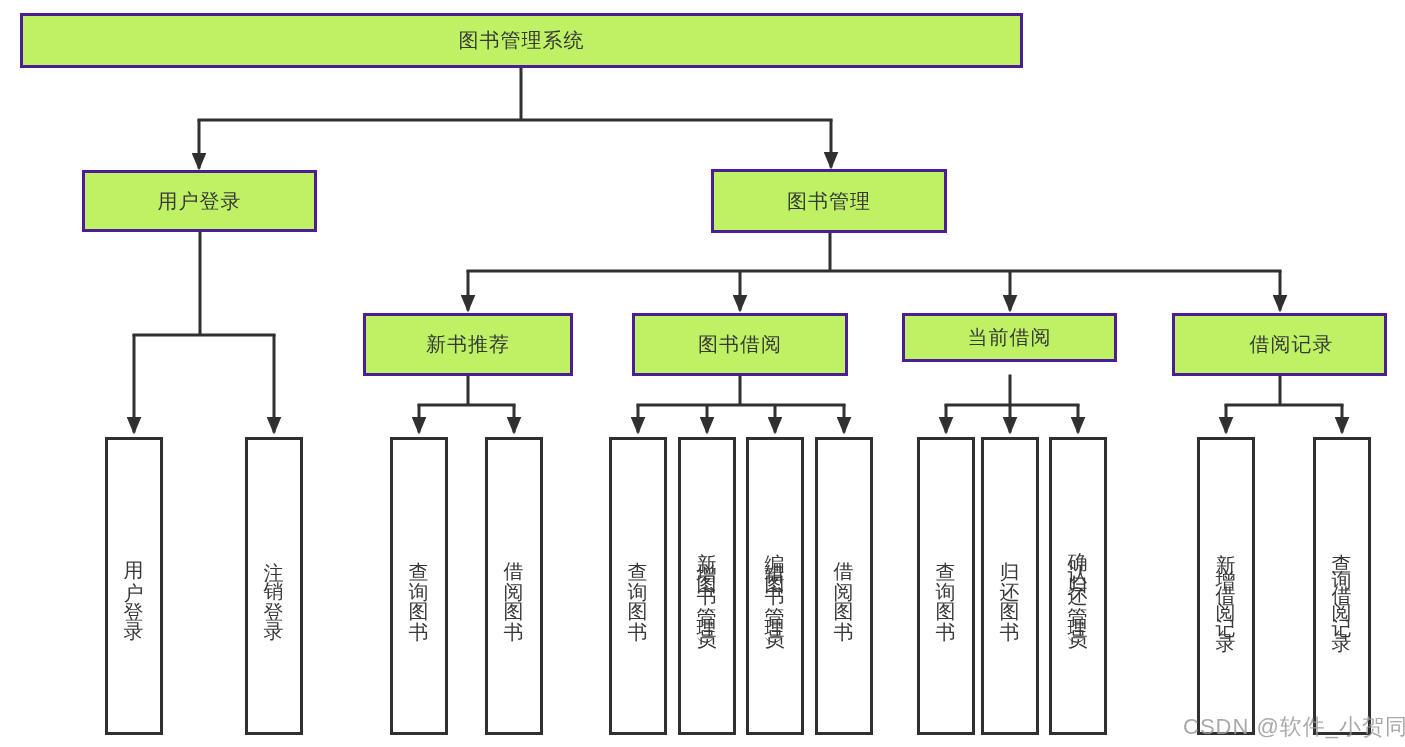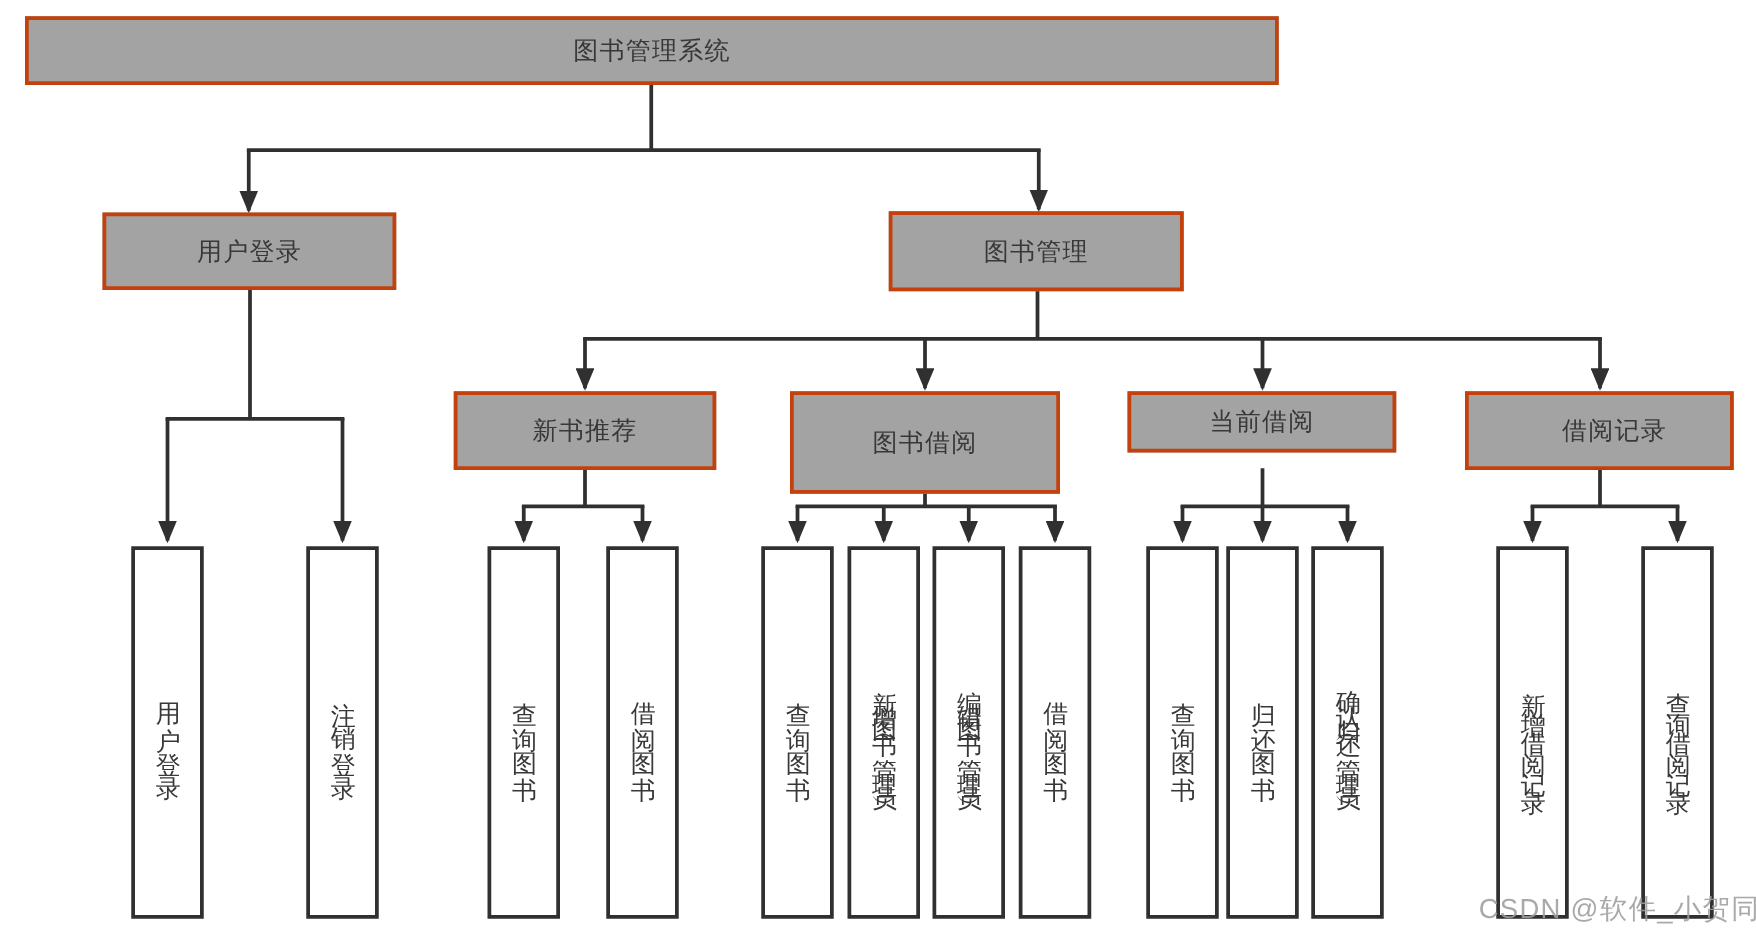--- a/index.html
+++ b/index.html
@@ -3,21 +3,21 @@
 <meta charset="utf-8">
 <style>
   html,body{margin:0;padding:0;background:#fff;}
   .stage{
     position:relative;width:1405px;height:747px;background:#ffffff;
     font-family:"Liberation Sans","DejaVu Sans",sans-serif;overflow:hidden;
   }
   .connectors{position:absolute;left:0;top:0;z-index:1;pointer-events:none;}
   .hnode{
     position:absolute;box-sizing:border-box;z-index:2;
-    border:3px solid #c2410c;background:#a3a3a3;
+    border:3px solid #4c1d95;background:#bef264;
     display:flex;align-items:center;justify-content:center;
     font-size:20px;color:#383838;letter-spacing:1px;white-space:nowrap;
   }
   .vnode{
     position:absolute;box-sizing:border-box;z-index:2;
     width:58px;height:298px;top:437px;
     border:3px solid #303030;background:#ffffff;
     writing-mode:vertical-rl;text-orientation:mixed;
     text-align:center;line-height:52px;
     font-size:20px;color:#383838;
@@ -78,21 +78,21 @@
       <path d="M1342 406 V431" marker-end="url(#ah)"></path>
     </g>
   </svg>
 
   <div class="hnode" style="left:20px;top:13px;width:1003px;height:55px;">图书管理系统</div>
 
   <div class="hnode" style="left:82px;top:170px;width:235px;height:62px;">用户登录</div>
   <div class="hnode" style="left:711px;top:169px;width:236px;height:64px;">图书管理</div>
 
   <div class="hnode" style="left:363px;top:313px;width:210px;height:63px;">新书推荐</div>
-  <div class="hnode" style="left:632px;top:313px;width:216px;height:82px;">图书借阅</div>
+  <div class="hnode" style="left:632px;top:313px;width:216px;height:63px;">图书借阅</div>
   <div class="hnode" style="left:902px;top:313px;width:215px;height:49px;">当前借阅</div>
   <div class="hnode" style="left:1172px;top:313px;width:215px;height:63px;padding-left:24px;">借阅记录</div>
 
   <div class="vnode ls-short" style="left:105px;">用户登录</div>
   <div class="vnode ls-short" style="left:245px;">注销登录</div>
 
   <div class="vnode ls-short" style="left:390px;">查询图书</div>
   <div class="vnode ls-short" style="left:485px;">借阅图书</div>
 
   <div class="vnode ls-short" style="left:609px;">查询图书</div>

